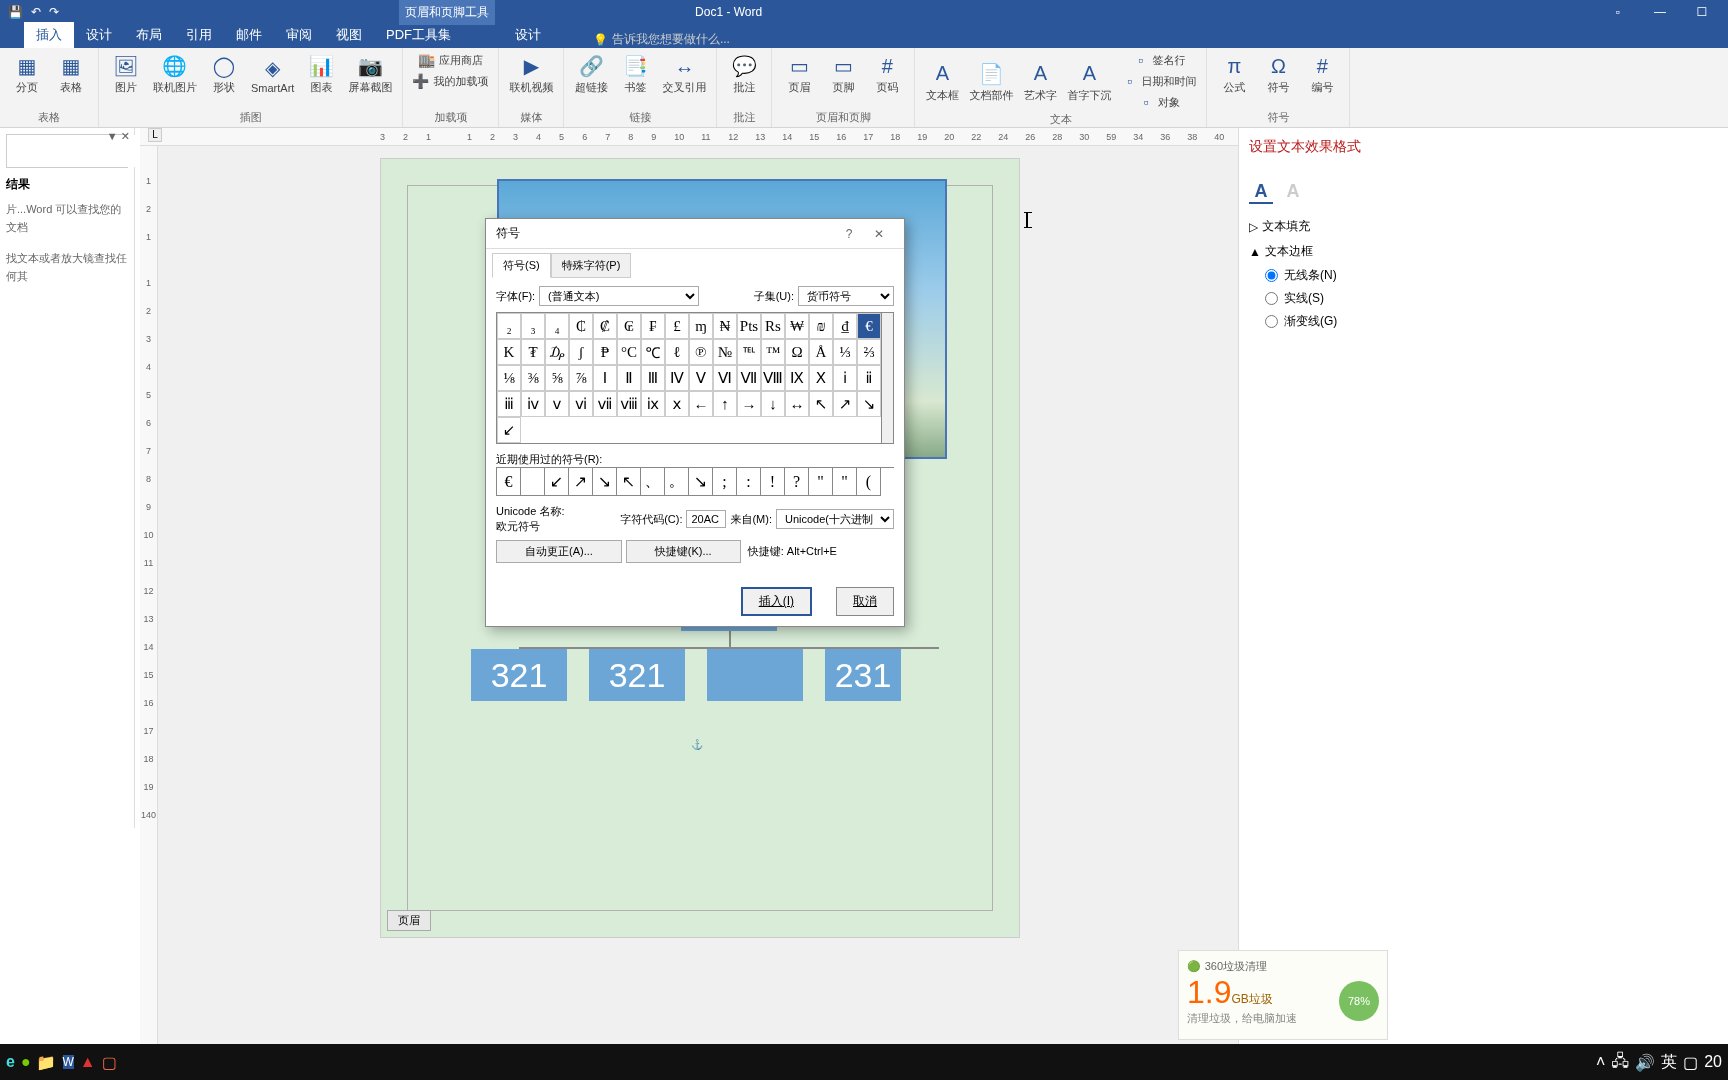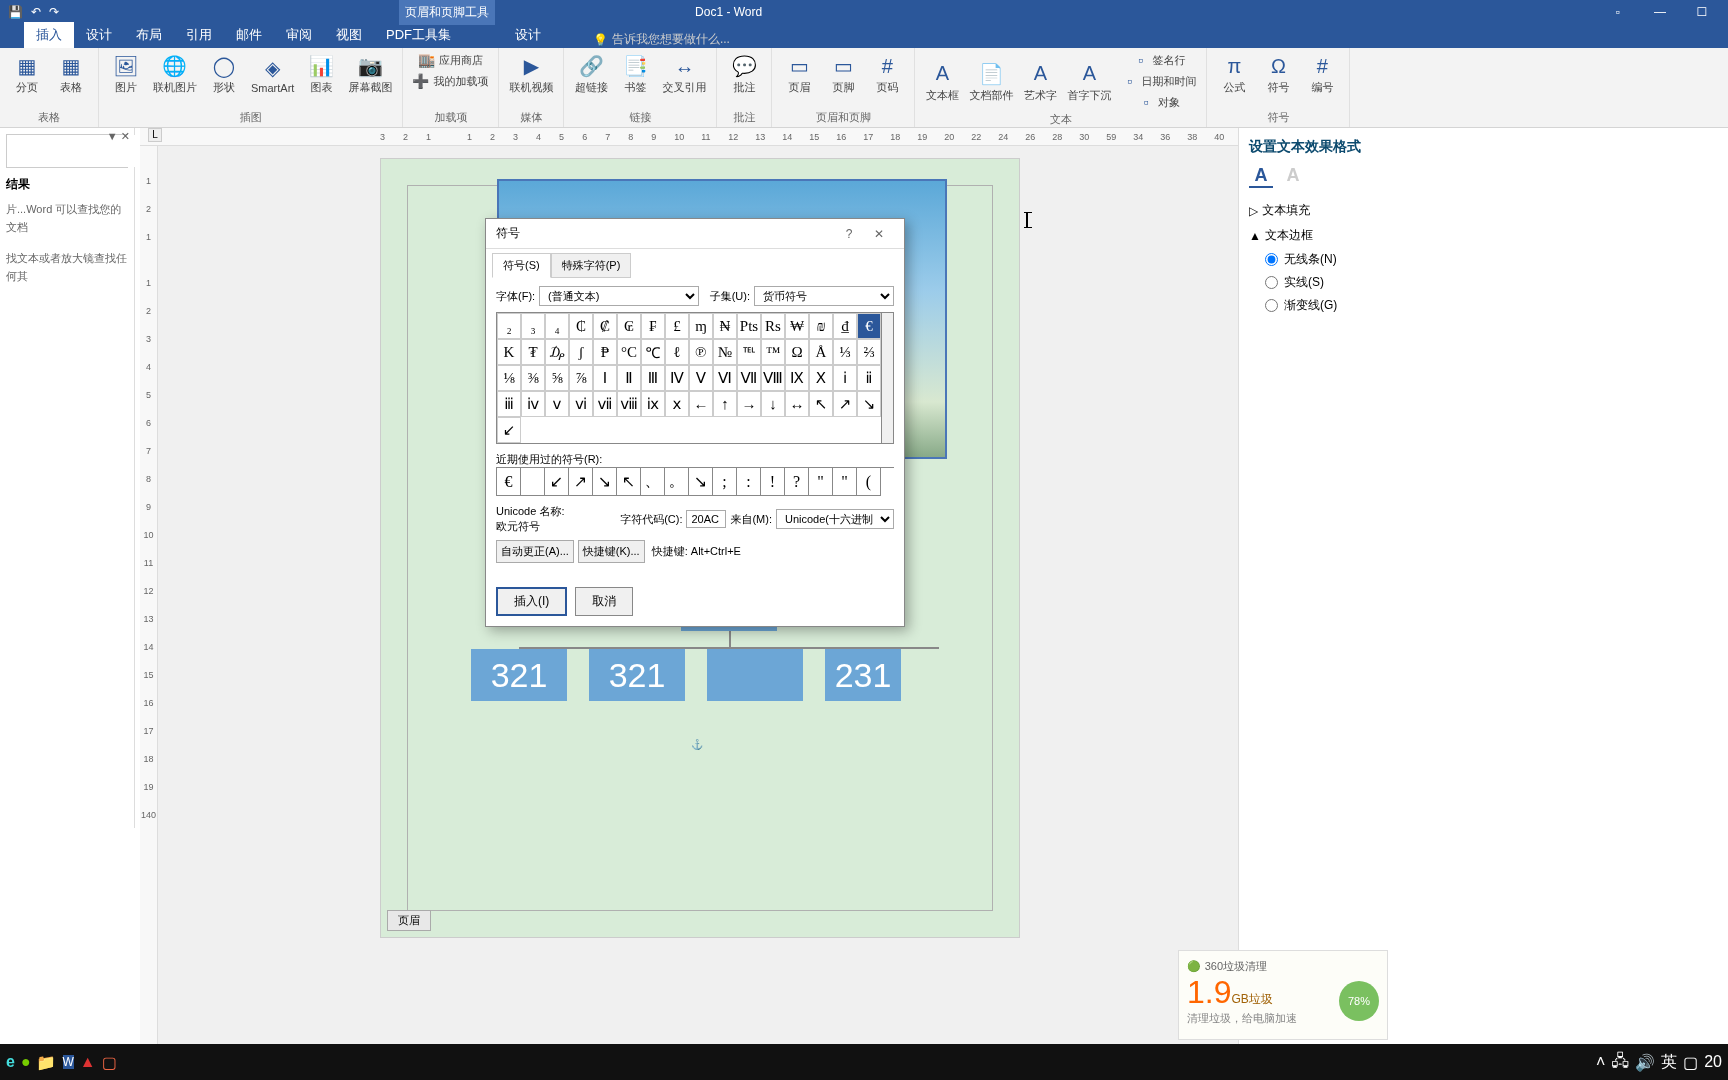--- a/index.html
+++ b/index.html
@@ -57,21 +57,21 @@
 .sa-2 { left: 118px; top: 70px; width: 96px; }
 .sa-3 { left: 236px; top: 70px; width: 96px; }
 .sa-4 { left: 354px; top: 70px; width: 76px; }
 .sa-line { position: absolute; background: #888; }
 
 
 .scrollbar-v { position: absolute; right: 0; top: 18px; width: 14px; bottom: 0; background: #f0f0f0; }
 
 
 .fx-pane { position: absolute; right: 350px; top: 128px; width: 140px; bottom: 36px; background: #fff; border-left: 1px solid #ddd; padding: 10px; font-size: 13px; }
-.fx-pane h3 { font-size: 14px; color: #0c4a6e; font-weight: bold; margin-bottom: 8px; }
+.fx-pane h3 { font-size: 14px; color: #b91c1c; font-weight: normal; margin-bottom: 24px; }
 .fx-pane .tab-icons { display: flex; gap: 8px; margin-bottom: 10px; }
 .fx-pane .tab-icon { width: 24px; height: 24px; border-bottom: 2px solid transparent; display: flex; align-items: center; justify-content: center; color: #2b579a; font-size: 18px; font-weight: bold; }
 .fx-pane .tab-icon.active { border-bottom-color: #2b579a; }
 .fx-pane .section { font-size: 12px; padding: 4px 0; display: flex; align-items: center; gap: 4px; }
 .fx-pane .radio { display: flex; align-items: center; gap: 6px; padding: 3px 0 3px 16px; font-size: 12px; }
 .fx-pane .radio input { margin: 0; }
 
 
 .dialog { position: absolute; left: 485px; top: 218px; width: 420px; background: #fff; border: 1px solid #888; box-shadow: 4px 4px 12px rgba(0,0,0,0.3); font-size: 12px; z-index: 100; }
 .dialog .dlg-title { background: #fff; border-bottom: 1px solid #ddd; padding: 6px 10px; display: flex; align-items: center; }
@@ -84,24 +84,24 @@
 .dialog .row { display: flex; align-items: center; gap: 4px; margin-bottom: 6px; }
 .dialog .row label { font-size: 11px; }
 .dialog select, .dialog input[type=text] { border: 1px solid #aaa; padding: 2px 4px; font-size: 11px; background: #fff; }
 .dialog .grid { display: grid; grid-template-columns: repeat(16, 24px); grid-auto-rows: 26px; border: 1px solid #888; }
 .dialog .grid-wrap { display: flex; }
 .dialog .grid-scroll { width: 14px; background: #f0f0f0; border: 1px solid #888; border-left: none; }
 .dialog .cell { border: 1px solid #ccc; display: flex; align-items: center; justify-content: center; font-size: 15px; font-family: "Times New Roman", serif; cursor: pointer; }
 .dialog .cell.sel { background: #2b579a; color: #fff; }
 .dialog .recent { display: grid; grid-template-columns: repeat(16, 24px); grid-auto-rows: 28px; border-left: 1px solid #888; border-top: 1px solid #888; }
 .dialog .recent .cell { border: 1px solid #888; border-left: none; border-top: none; font-size: 16px; }
-.dialog .footer { display: flex; gap: 8px; padding: 10px; }
+.dialog .footer { display: flex; justify-content: flex-end; gap: 24px; padding: 10px; text-decoration: underline; }
 .dialog .footer button { padding: 4px 16px; border: 1px solid #888; background: #f0f0f0; font-size: 12px; cursor: pointer; }
 .dialog .footer button.primary { border: 2px solid #2b579a; }
-.dialog .small-btn { padding: 3px 4px; border: 1px solid #aaa; background: #f0f0f0; font-size: 11px; cursor: pointer; text-align: center; }
+.dialog .small-btn { padding: 3px 28px; border: 1px solid #aaa; background: #f0f0f0; font-size: 11px; cursor: pointer; text-align: center; }
 
 
 .statusbar { position: absolute; left: 0; right: 0; bottom: 0; height: 22px; background: #2b579a; color: #fff; font-size: 11px; display: flex; align-items: center; padding: 0 10px; gap: 16px; }
 
 
 .popup360 { position: absolute; right: 340px; bottom: 40px; width: 210px; height: 90px; background: #fdfdf8; border: 1px solid #ddd; padding: 8px; font-size: 12px; }
 .popup360 .ttl { color: #666; font-size: 11px; display: flex; align-items: center; gap: 4px; }
 .popup360 .big { font-size: 32px; color: #ff6600; margin-top: 4px; }
 .popup360 .sub { color: #888; font-size: 11px; }
 .popup360 .circle { position: absolute; right: 8px; top: 30px; width: 40px; height: 40px; border-radius: 50%; background: #7ac060; color: #fff; display: flex; align-items: center; justify-content: center; font-size: 11px; }
@@ -482,21 +482,21 @@
   <div class="dlg-tabs">
     <div class="dlg-tab active">符号(S)</div>
     <div class="dlg-tab">特殊字符(P)</div>
   </div>
   <div class="dlg-body">
     <div class="row">
       <label>字体(F):</label>
       <select style="width:160px"><option>(普通文本)</option></select>
       <span style="flex:1"></span>
       <label>子集(U):</label>
-      <select style="width:140px"><option>货币符号</option></select>
+      <select style="width:96px"><option>货币符号</option></select>
     </div>
     <div class="grid-wrap">
       <div class="grid" id="symgrid">
           <div class="cell">₂</div>
           <div class="cell">₃</div>
           <div class="cell">₄</div>
           <div class="cell">₵</div>
           <div class="cell">₡</div>
           <div class="cell">₢</div>
           <div class="cell">₣</div>

